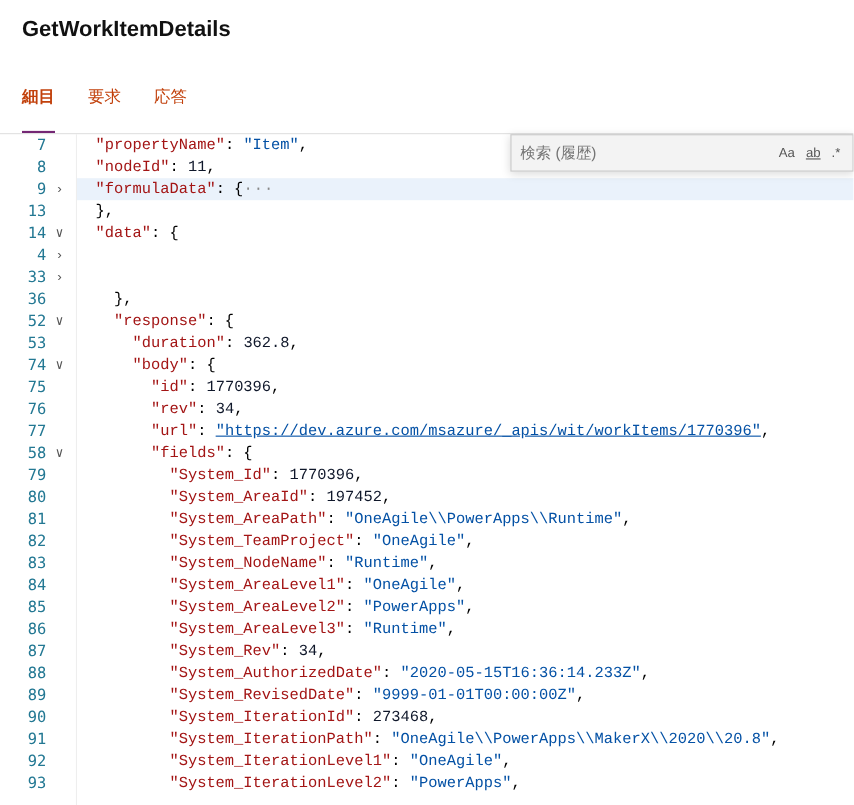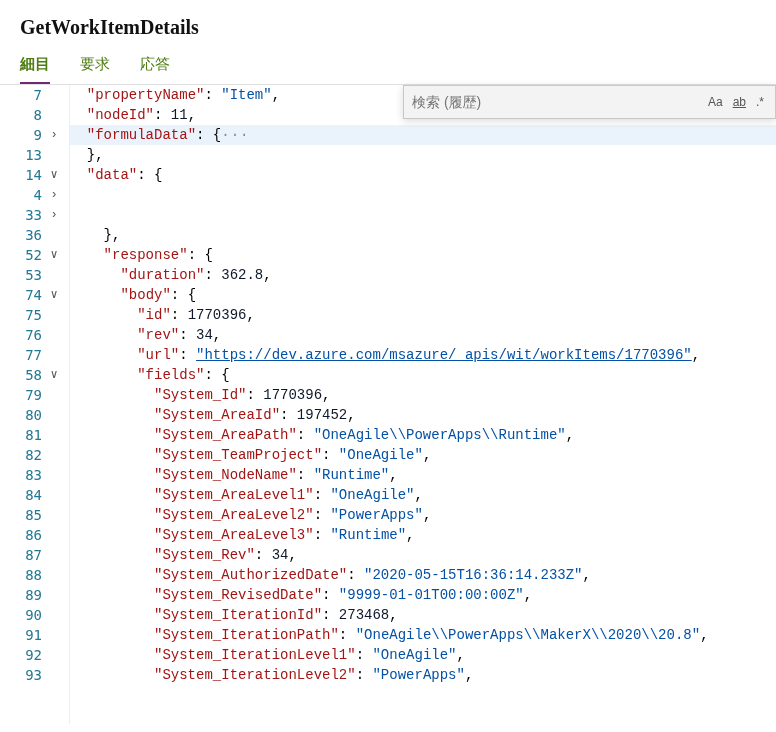--- a/index.html
+++ b/index.html
@@ -6,37 +6,37 @@
   html, body {
     margin: 0; padding: 0;
     font-family: "Segoe UI", "Meiryo", sans-serif;
     background: #ffffff;
     color: #111;
     width: 776px;
     overflow: hidden;
   }
   .header {
     padding: 16px 20px 8px 20px;
-    font-family: Liberation Serif, serif;
   }
   .header h1 {
     font-size: 20px;
     font-weight: 600;
     margin: 0;
   }
   .tabs {
     display: flex;
     gap: 30px;
     padding: 8px 20px 0 20px;
     font-size: 15px;
   }
   .tab {
-    padding-bottom: 8px;
+    padding-bottom: 21px;
     cursor: pointer;
-    color: #4d7c0f;
+    color: #c2410c;
+    margin-top: 24px;
   }
   .tab.active {
     font-weight: 600;
     border-bottom: 2.5px solid #742774;
   }
   .panel {
     position: relative;
     border-top: 1px solid #e0e0e0;
     height: 640px;
   }
@@ -83,21 +83,21 @@
   .k { color: #a31515; } 
   .s { color: #0451a5; } 
   .n { color: #0f172a; } 
   .p { color: #000000; } 
   .u { text-decoration: underline; } 
   .dots { color:#888; letter-spacing: 1px;}
   .searchbox {
     position: absolute;
     right: 0;
     top: 0;
-    width: 373px;
+    width: 312px;
     background: #f3f3f3;
     border: 1px solid #c8c8c8;
     box-shadow: 0 2px 8px rgba(0,0,0,0.15);
     display: flex;
     align-items: center;
     padding: 0px 6px;
     height: 34px;
     z-index: 5;
   }
   .searchbox input {

